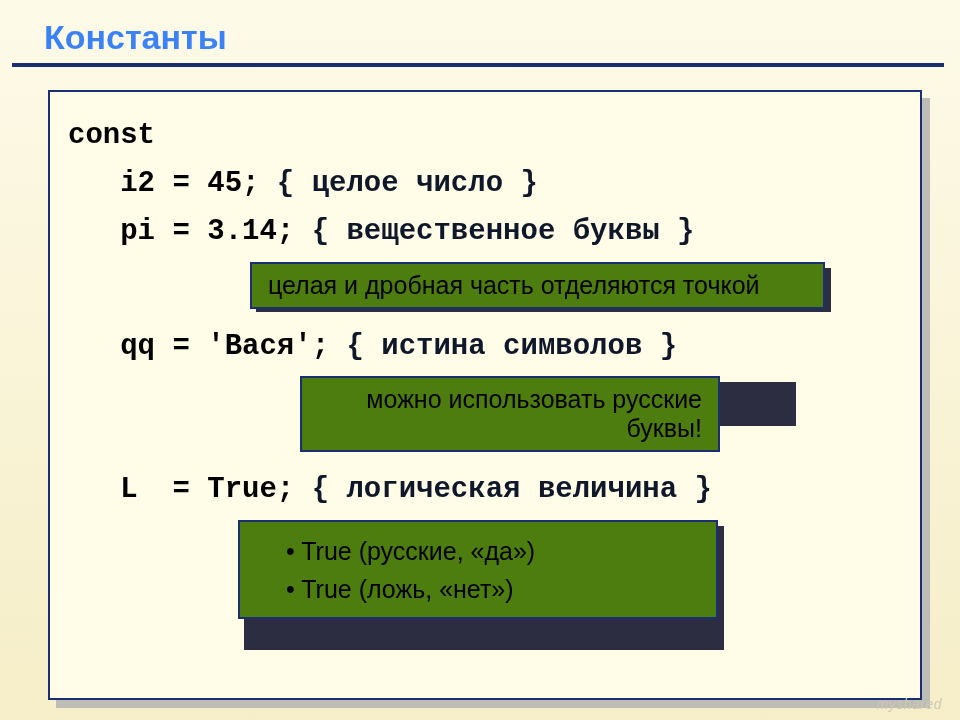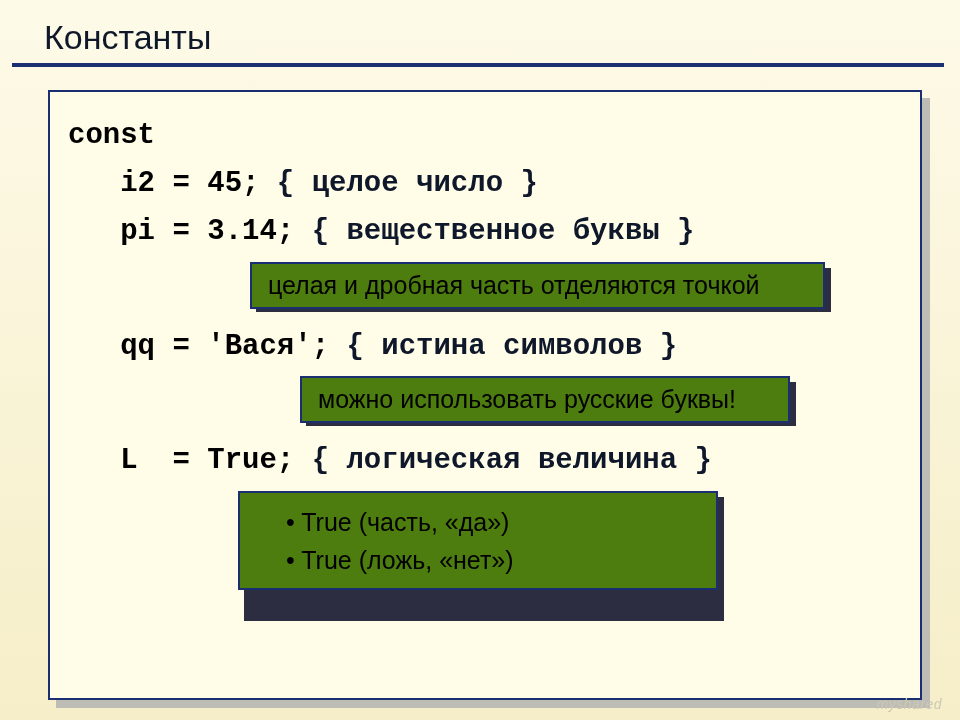--- a/index.html
+++ b/index.html
@@ -7,22 +7,22 @@
   body {
     width: 960px;
     height: 720px;
     background: linear-gradient(to bottom, #fdfae8 0%, #f6eec8 100%);
     font-family: Arial, Helvetica, sans-serif;
     overflow: hidden;
     position: relative;
   }
   .heading {
     font-size: 34px;
-    font-weight: normal;
-    color: #0f172a;
+    font-weight: bold;
+    color: #3b82f6;
     padding: 18px 0 6px 44px;
   }
   .underline {
     height: 4px;
     background: #1a2e72;
     margin: 0 16px 0 12px;
   }
   .outer-shadow {
     position: absolute;
     left: 56px;
@@ -112,33 +112,33 @@
     <div class="callout" style="width:575px;">
       <span>целая и дробная часть отделяются точкой</span>
     </div>
   </div>
 
   <div class="gap"></div>
   <div class="code-line"><span>   qq = 'Вася'; </span><span class="cmt">{ истина символов }</span></div>
 
   <div class="callout-wrap" style="margin-left:232px; width:490px;">
     <div class="callout-shadow" style="left:6px; top:6px; width:490px; height:44px;"></div>
-    <div class="callout" style="width:490px;">
+    <div class="callout" style="width:420px;text-align:right;">
       <span>можно использовать русские буквы!</span>
     </div>
   </div>
 
   <div class="gap"></div>
   <div class="code-line"><span>   L  = True; </span><span class="cmt">{ логическая величина }</span></div>
 
   <div class="callout-wrap" style="margin-left:170px; width:480px;">
     <div class="callout-shadow" style="left:6px; top:6px; width:480px; height:124px;"></div>
     <div class="callout" style="width:480px;">
       <div class="bullets">
-        <div>True (часть, «да»)</div>
+        <div>True (русские, «да»)</div>
         <div>True (ложь, «нет»)</div>
       </div>
     </div>
   </div>
 
 </div>
 
 <div class="watermark">myshared</div>
 
 </body></html>

